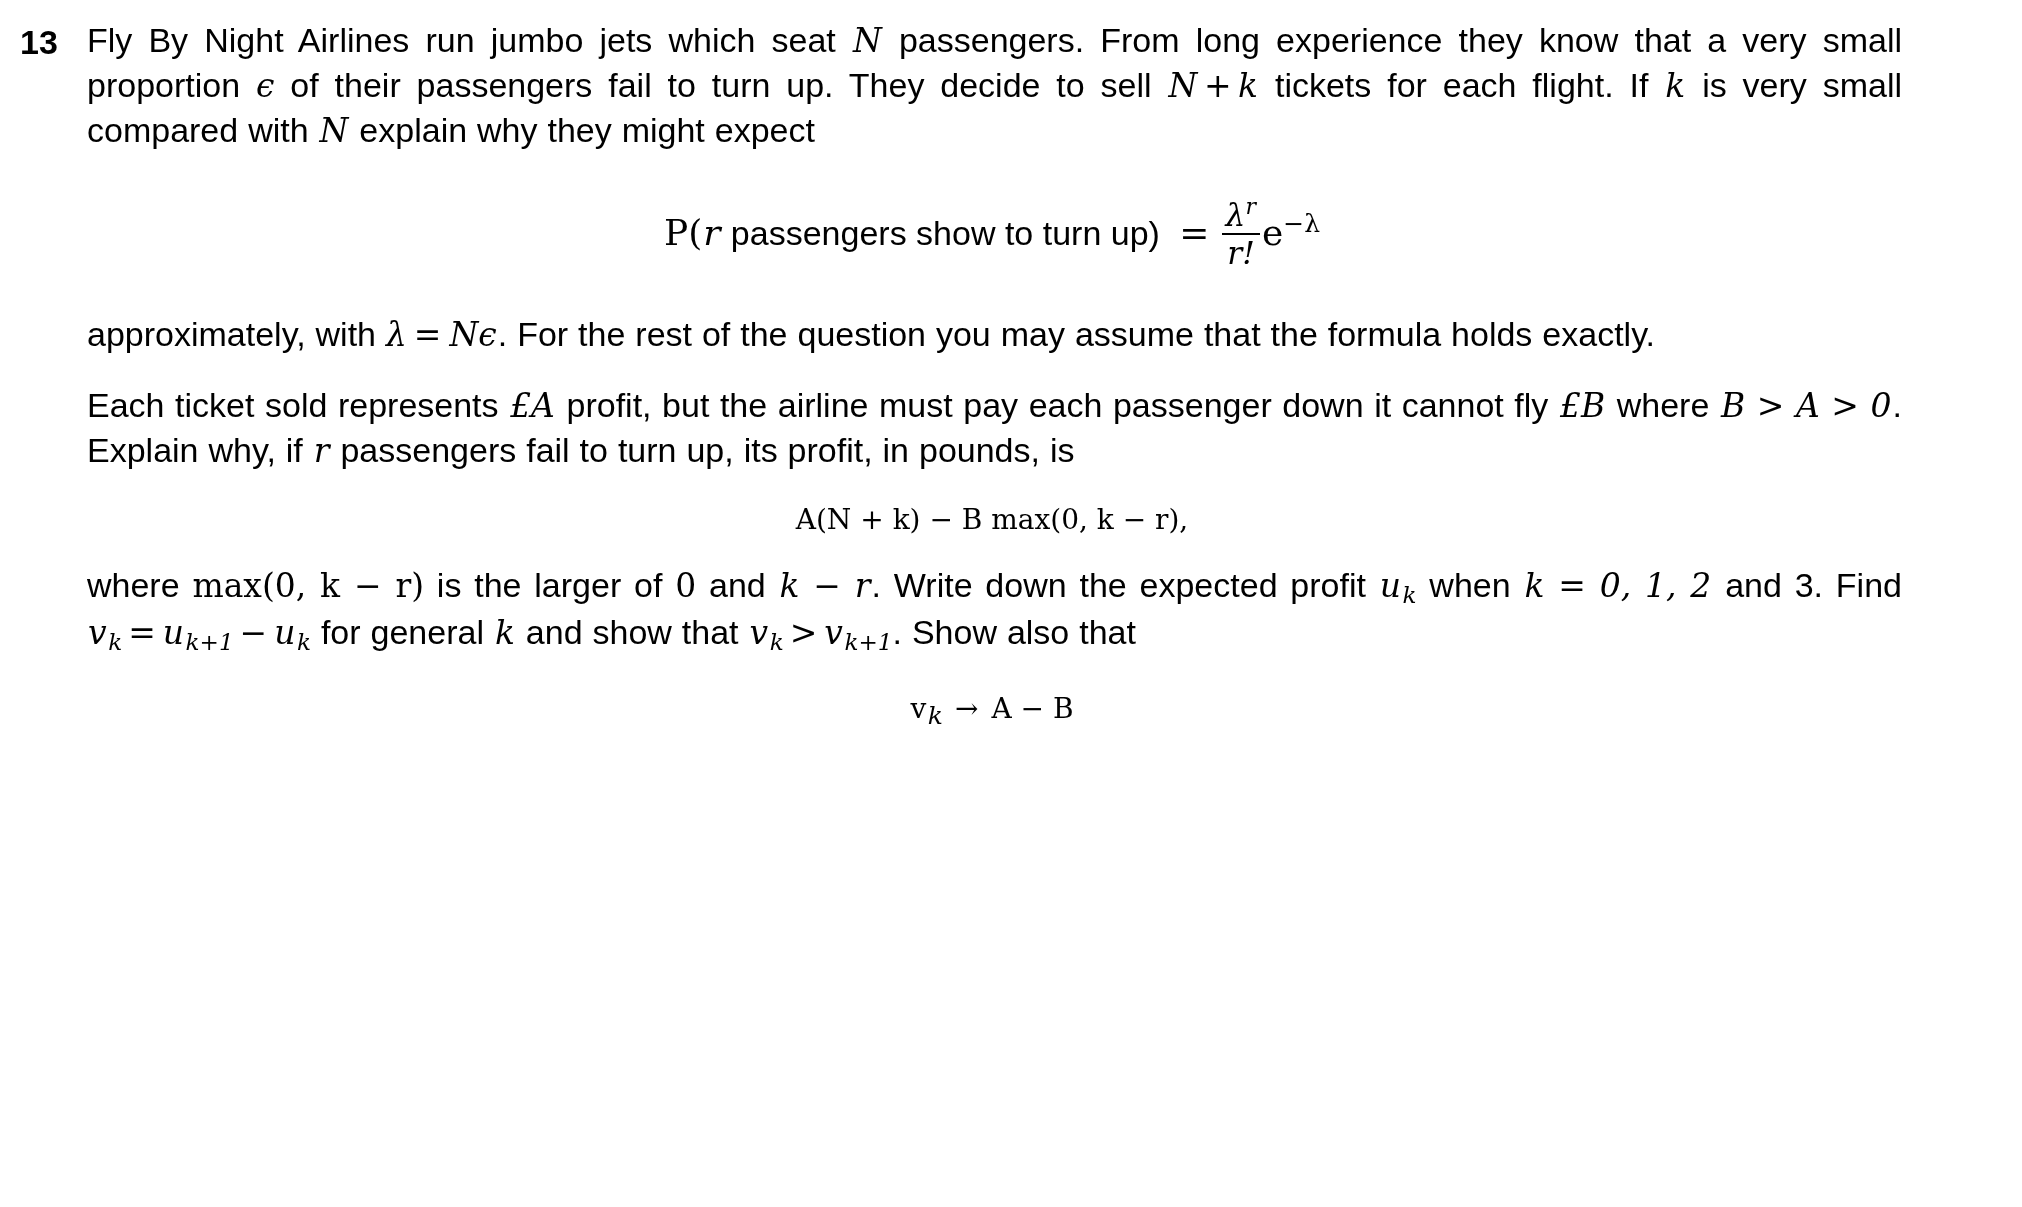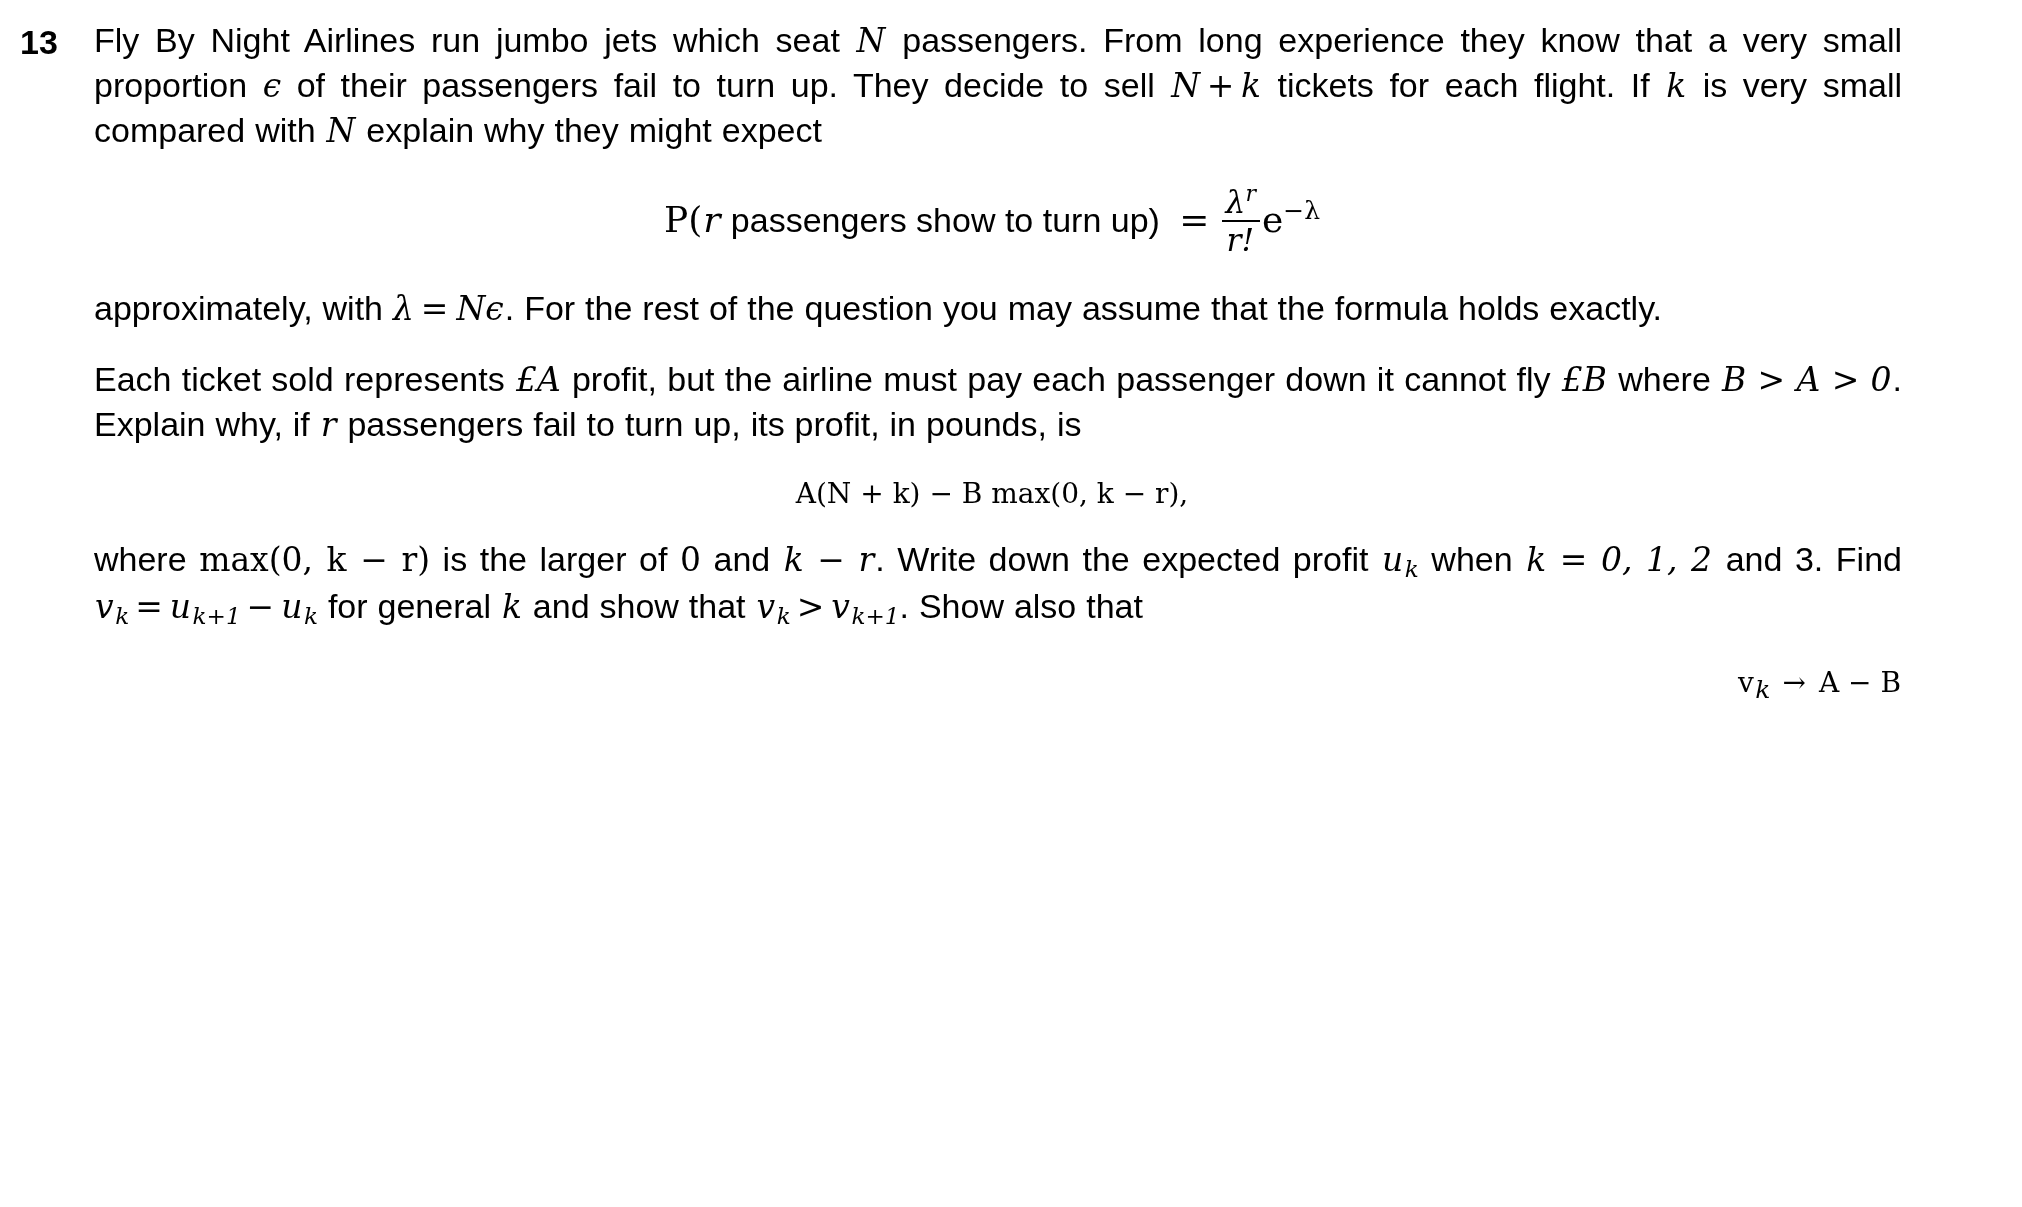--- a/index.html
+++ b/index.html
@@ -34,21 +34,21 @@
     padding-top: 2px;
     letter-spacing: 0px;
   }
   .qbody {
     flex: 1 1 auto;
     max-width: 1900px;
   }
   p.para {
     font-size: 34px;
     line-height: 1.30;
-    margin: 0 0 26px 12px;
+    margin: 0 0 26px 5px;
     text-align: justify;
     text-justify: inter-word;
     word-spacing: 0.5px;
   }
   .display {
     text-align: center;
     margin: 16px 0 26px 0;
     font-size: 34px;
   }
   
@@ -84,24 +84,24 @@
   .supr {
     font-family: "DejaVu Serif", "Liberation Serif", serif;
     font-style: normal;
     font-size: 0.68em;
     vertical-align: 0.55em;
   }
   
   .frac {
     display: inline-block;
     vertical-align: -0.52em;
-    text-align: left;
+    text-align: right;
     font-family: "DejaVu Serif", "Liberation Serif", serif;
     line-height: 1.05;
-    margin: 3px 2px;
+    margin: 16px 2px;
   }
   .frac .num {
     display: block;
     font-size: 0.90em;
     padding: 0 4px 1px 4px;
   }
   .frac .den {
     display: block;
     font-size: 0.90em;
     border-top: 2px solid #000;
@@ -135,19 +135,19 @@
       </div>
 
       <p class="para"><span>approximately, with </span><span class="msym">λ</span><span class="mr" style="padding:0 7px;">=</span><span class="mi">Nϵ</span><span>. For the rest of the question you may assume that the formula holds exactly.</span></p>
 
       <p class="para"><span>Each ticket sold represents </span><span class="mi">£A</span><span> profit, but the airline must pay each passenger down it cannot fly </span><span class="mi">£B</span><span> where </span><span class="mi nowrap">B &gt; A &gt; 0</span><span>. Explain why, if </span><span class="mi">r</span><span> passengers fail to turn up, its profit, in pounds, is</span></p>
 
       <div class="display"><span class="mi displaymath">A(N + k) − B max(0, k − r),</span></div>
 
       <p class="para"><span>where </span><span class="mr">max(0, k − r)</span><span> is the larger of </span><span class="mr">0</span><span> and </span><span class="mi nowrap">k − r</span><span>. Write down the expected profit </span><span class="mi">u</span><span class="sub">k</span><span> when </span><span class="mi nowrap">k = 0, 1, 2</span><span> and 3. Find </span><span class="mi">v</span><span class="sub">k</span><span class="mr" style="padding:0 6px;">=</span><span class="mi">u</span><span class="sub">k+1</span><span class="mr" style="padding:0 6px;">−</span><span class="mi">u</span><span class="sub">k</span><span> for general </span><span class="mi">k</span><span> and show that </span><span class="mi">v</span><span class="sub">k</span><span class="mr" style="padding:0 6px;">&gt;</span><span class="mi">v</span><span class="sub">k+1</span><span>. Show also that</span></p>
 
-      <div class="display" style="margin-top:30px; margin-bottom:40px;text-align:right;"><span class="mi displaymath">v</span><span class="sub" style="font-size:25px;">k</span><span class="mr displaymath" style="padding:0 12px;">→</span><span class="mi displaymath">A − B</span></div>
+      <div class="display" style="margin-top:30px; margin-bottom:40px;"><span class="mi displaymath">v</span><span class="sub" style="font-size:25px;">k</span><span class="mr displaymath" style="padding:0 12px;">→</span><span class="mi displaymath">A − B</span></div>
 
 
 
     </div>
   </div>
 </div>
 
 </body></html>

